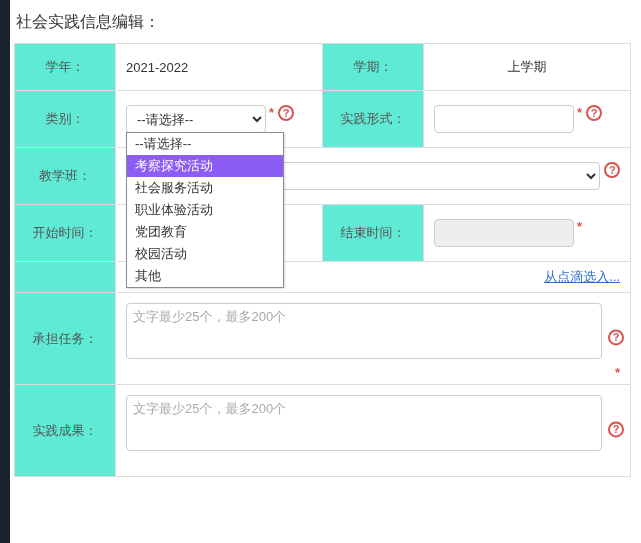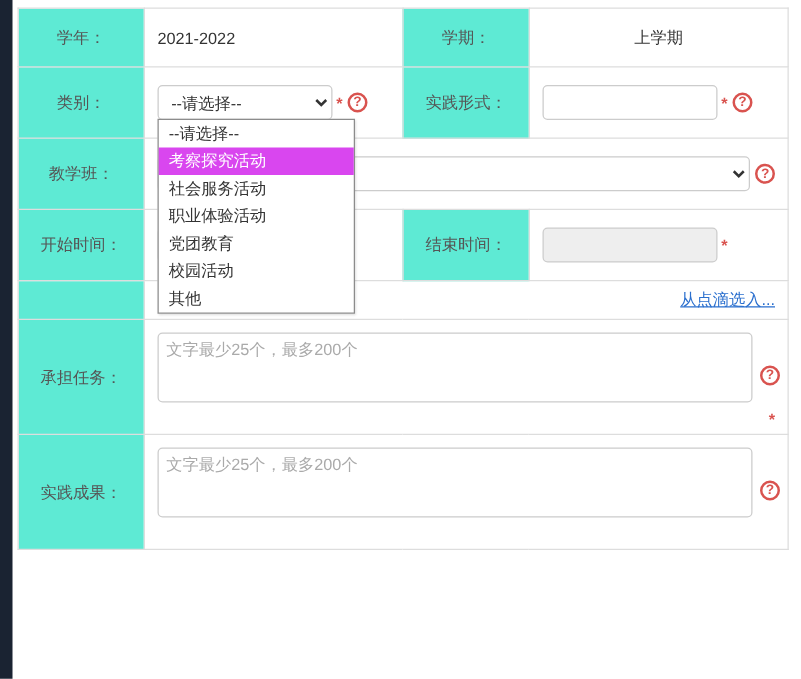--- a/index.html
+++ b/index.html
@@ -35,21 +35,21 @@
       padding: 14px 10px;
       vertical-align: middle;
     }
     .label-cell {
       width: 100px;
       text-align: center;
       color: #555;
       background: #5eead4;
     }
     .value-cell-narrow { width: 205px; }
-    .select-wrap, .input-wrap { display: flex; align-items: center; gap: 2px; }
+    .select-wrap, .input-wrap { display: flex; align-items: flex-start; gap: 2px; }
     select, input[type=text], textarea {
       font-family: inherit;
       font-size: 13px;
       border: 1px solid #ccc;
       border-radius: 4px;
       padding: 4px 6px;
       background: #fff;
       color: #333;
     }
     select { width: 140px; height: 28px; }
@@ -89,30 +89,31 @@
     .dropdown-open {
       border: 1px solid #8c8c8c;
       background: #fff;
       position: absolute;
       width: 158px;
       z-index: 50;
       box-shadow: 1px 1px 2px rgba(0,0,0,0.15);
       font-size: 13px;
     }
     .dropdown-open .opt { padding: 2px 8px; cursor: pointer; white-space: nowrap; }
-    .dropdown-open .opt.highlight { background: #d946ef; color: #fff; }
+    .dropdown-open .opt.highlight { background: #8b5cf6; color: #fff; }
     .dropdown-anchor { position: relative; }
     ::placeholder { color: #aaa; }
   </style>
 </head>
 <body>
 
 <div class="dark-strip"></div>
 
 <div class="page">
+  <h2 class="page-title">社会实践信息编辑：</h2>
 
   <table class="form-table">
 
     <tbody>
         <tr>
       <td class="label-cell">学年：</td>
       <td class="value-cell-narrow" style="text-align:left;">2021-2022</td>
       <td class="label-cell">学期：</td>
       <td class="value-cell-narrow" style="text-align:center;">上学期</td>
     </tr>

